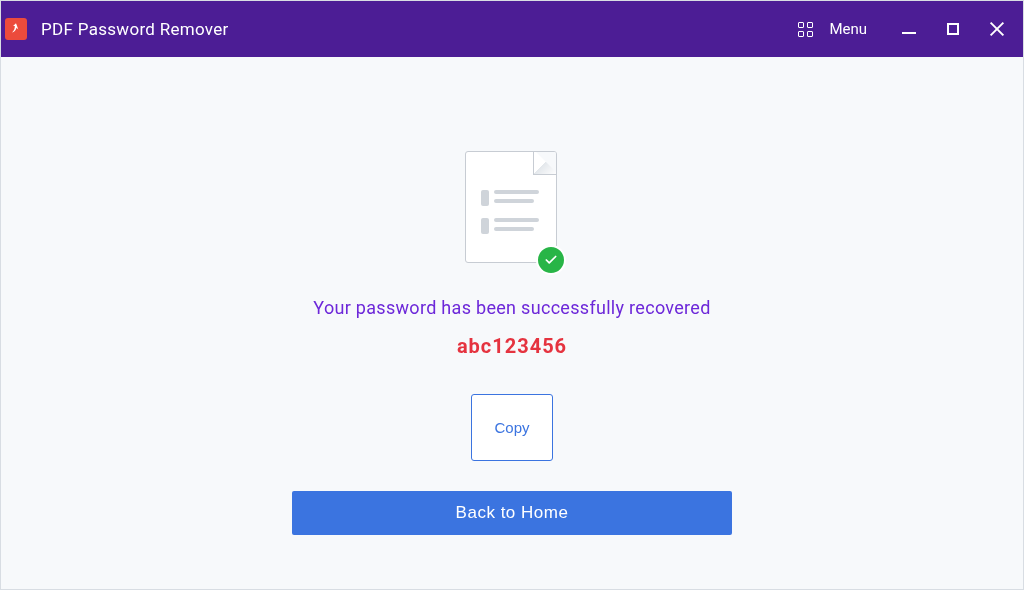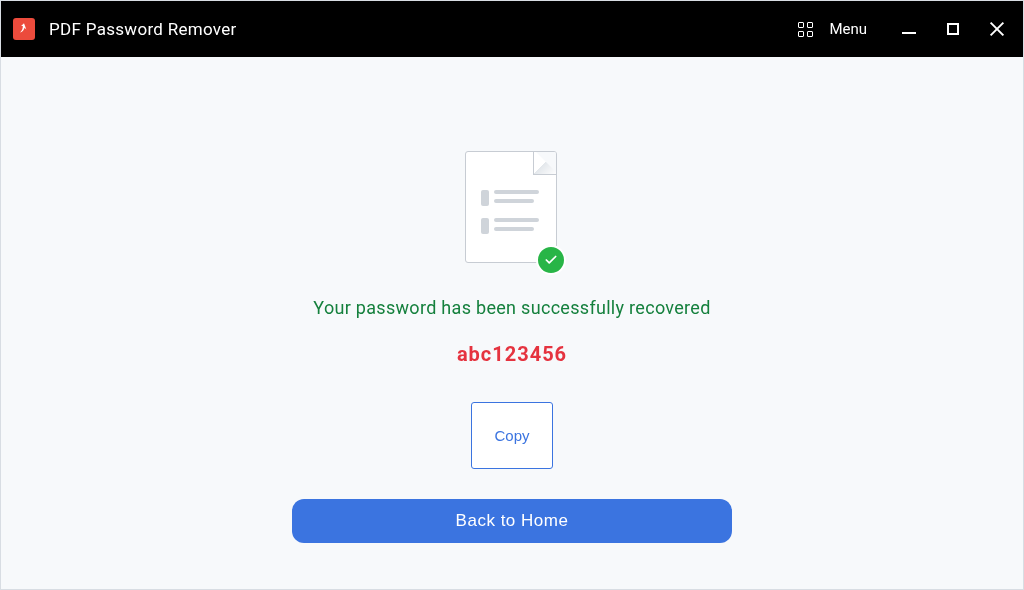--- a/index.html
+++ b/index.html
@@ -10,24 +10,24 @@
     body {
       width: 1024px;
       height: 590px;
       font-family: -apple-system, BlinkMacSystemFont, "Segoe UI", Roboto, Arial, sans-serif;
       background: #f7f9fb;
       overflow: hidden;
       border: 1px solid #d8dde3;
     }
     .titlebar {
       height: 56px;
-      background: #000000;
-      display: flex;
-      align-items: center;
-      padding: 0 18px 0 12px;
+      background: #4c1d95;
+      display: flex;
+      align-items: center;
+      padding: 0 18px 0 4px;
       color: #ffffff;
     }
     .app-icon {
       width: 22px;
       height: 22px;
       background: #ec4b3c;
       border-radius: 3px;
       display: flex;
       align-items: center;
       justify-content: center;
@@ -174,23 +174,23 @@
       border-radius: 50%;
       display: flex;
       align-items: center;
       justify-content: center;
       border: 2px solid #ffffff;
     }
     .doc-check svg { width:14px; height:14px; }
 
     .success-text {
       font-size: 18px;
-      color: #15803d;
+      color: #6d28d9;
       letter-spacing: 0.3px;
-      margin-bottom: 24px;
+      margin-bottom: 16px;
     }
     .password-text {
       font-size: 20px;
       font-weight: 700;
       color: #e5333f;
       letter-spacing: 1px;
       margin-bottom: 36px;
     }
     .copy-btn {
       border: 1px solid #3b74e0;
@@ -202,21 +202,21 @@
       cursor: pointer;
       margin-bottom: 30px;
     }
     .home-btn {
       background: #3b74e0;
       color: #ffffff;
       border: none;
       font-size: 17px;
       width: 440px;
       height: 44px;
-      border-radius: 12px;
+      border-radius: 2px;
       cursor: pointer;
       letter-spacing: 0.5px;
     }
   </style>
 </head>
 <body>
 
 <div class="titlebar">
   <div class="app-icon">
     <svg viewBox="0 0 24 24">

